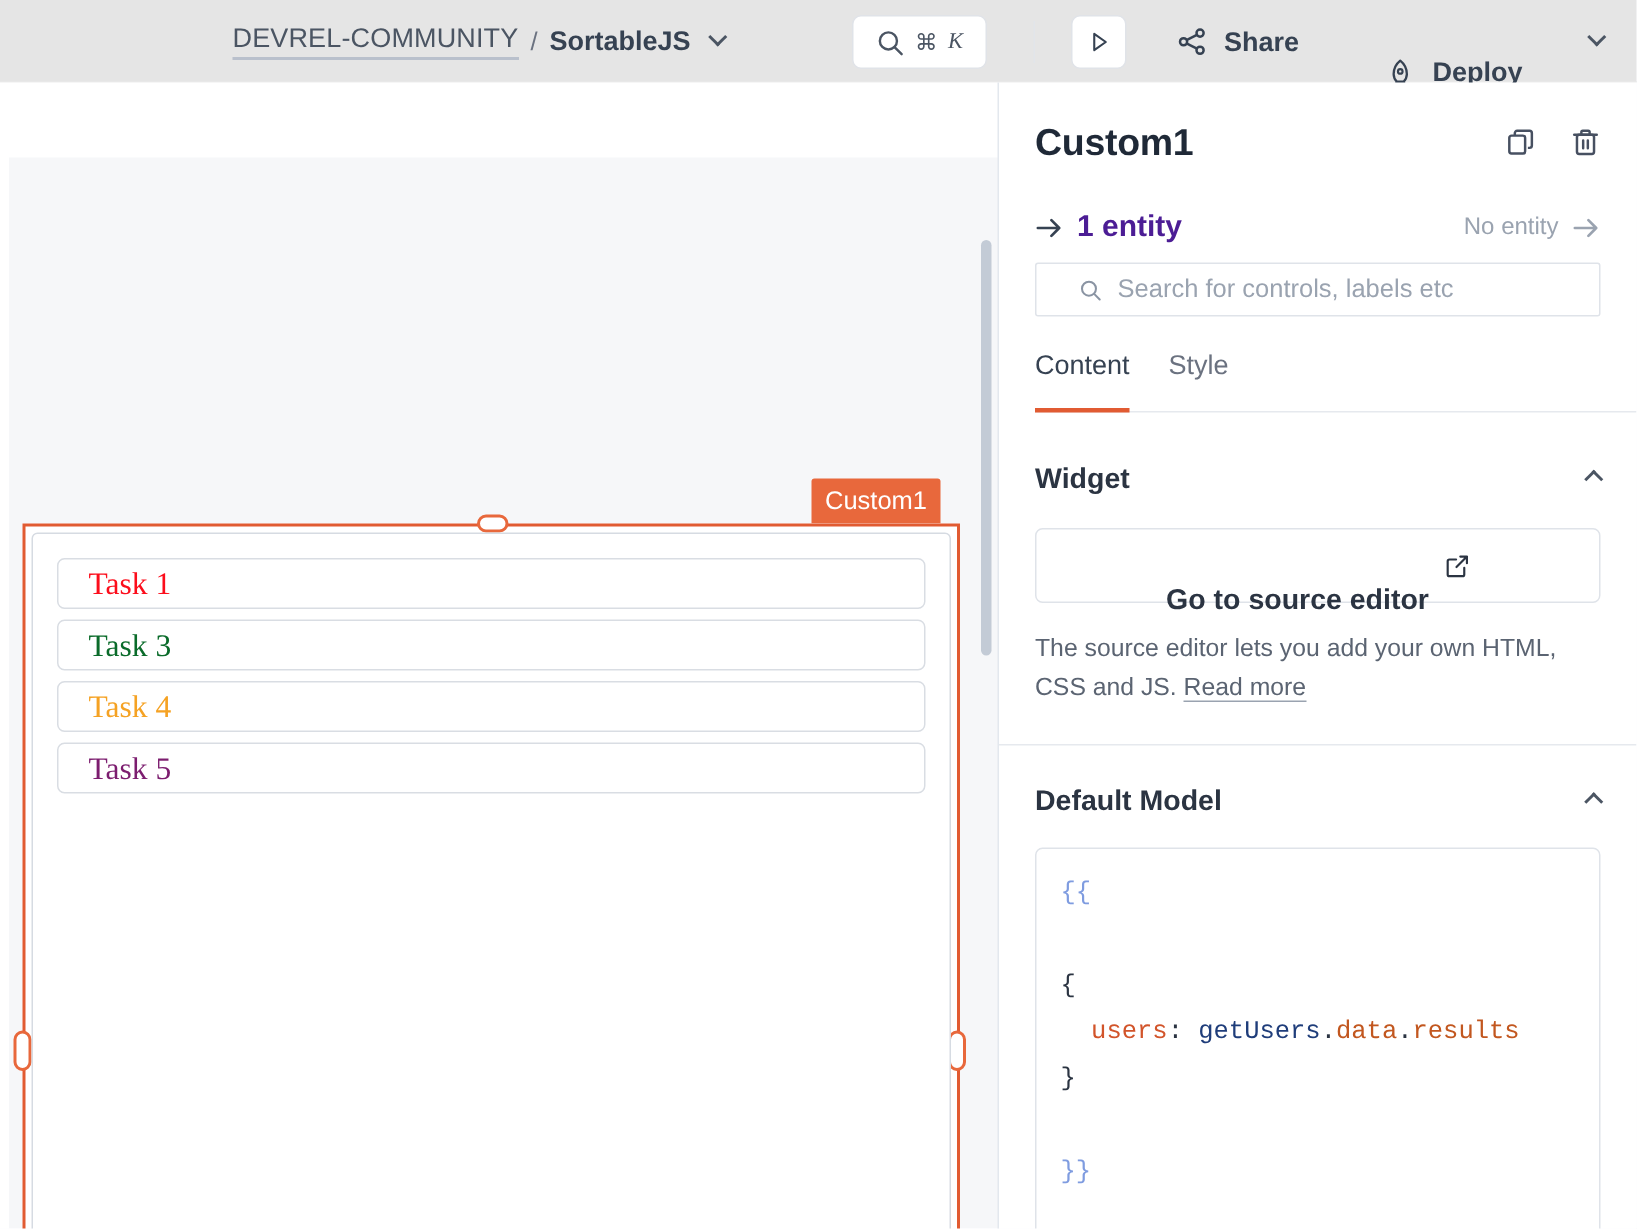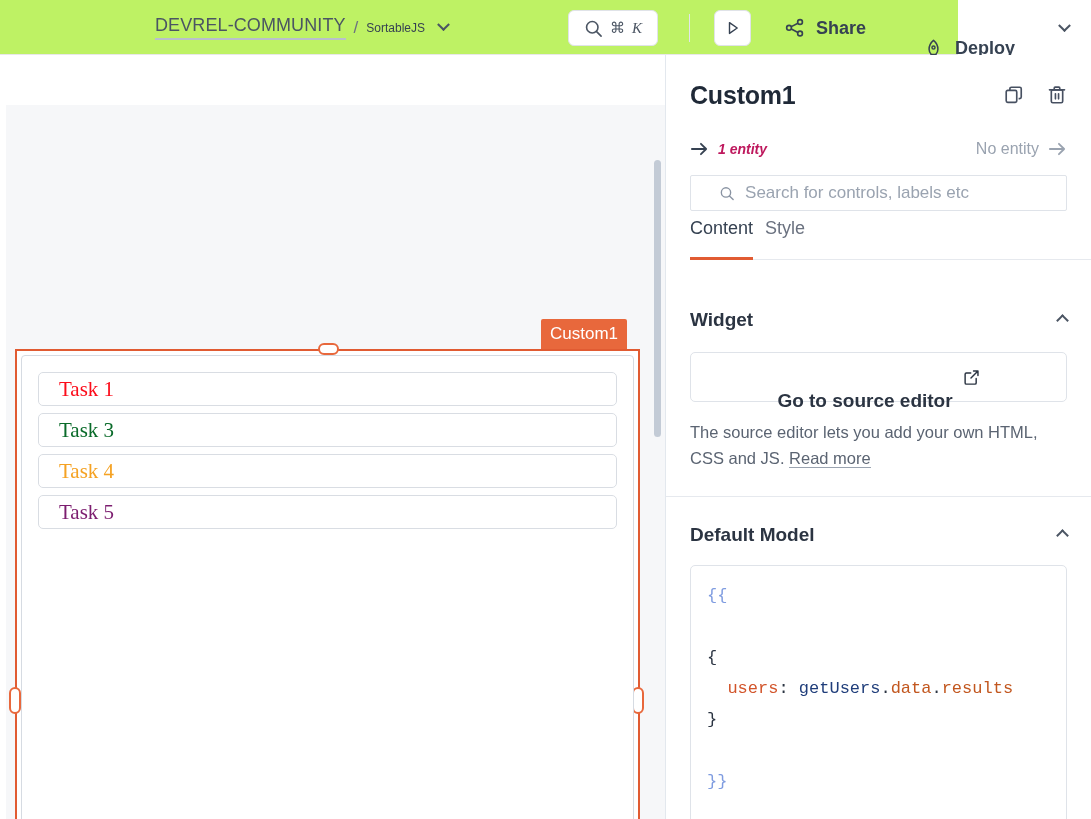--- a/index.html
+++ b/index.html
@@ -6,35 +6,35 @@
   html, body {
     width: 1091px; height: 819px;
     font-family: "Liberation Sans", sans-serif;
     background: #ffffff;
     overflow: hidden;
     -webkit-font-smoothing: antialiased;
   }
 
   
   #topbar {
-    position: absolute; left: 0; top: 0; width: 958px; height: 55px;
-    background: #bef264;
+    position: absolute; left: 0; top: 0; width: 1091px; height: 55px;
+    background: #e5e5e5;
     border-bottom: 1px solid #e8e8e8;
     display: flex; align-items: center;
   }
   #breadcrumb {
     position: absolute; left: 155px; top: 0; height: 55px;
     display: flex; align-items: center; gap: 8px;
   }
   .crumb-org {
     font-size: 18px; color: #4b5563; letter-spacing: .1px;
     border-bottom: 2px solid #b9c0cc; padding-bottom: 2px; cursor: pointer;
   }
   .crumb-sep { font-size: 17px; color: #6b7280; }
-  .crumb-app { font-size: 12px; font-weight: 400; color: #364252; cursor: pointer; }
+  .crumb-app { font-size: 18px; font-weight: 700; color: #364252; cursor: pointer; }
   .chev {
     display: inline-block; width: 9px; height: 9px;
     border-right: 2px solid #4b5563; border-bottom: 2px solid #4b5563;
     transform: rotate(45deg) translate(-2px,-2px);
   }
   .chev-up {
     display: inline-block; width: 9px; height: 9px;
     border-right: 2px solid #4b5563; border-bottom: 2px solid #4b5563;
     transform: rotate(-135deg);
   }
@@ -131,37 +131,37 @@
   }
   #copy-icon { position: absolute; left: 337px; top: 29px; cursor: pointer; }
   #trash-icon { position: absolute; left: 380px; top: 29px; cursor: pointer; }
 
   #entity-row {
     position: absolute; left: 24px; top: 85px; width: 377px;
     display: flex; align-items: center; justify-content: space-between;
   }
   .ent-left { display: flex; align-items: center; gap: 9px; cursor: pointer; }
   .ent-right { display: flex; align-items: center; gap: 9px; cursor: pointer; }
-  .ent-strong { font-size: 14px; font-weight: 700; color: #be185d; font-style: italic; }
+  .ent-strong { font-size: 20px; font-weight: 700; color: #4c1d95; }
   .ent-muted { font-size: 16px; color: #9aa3b0; }
 
   #panel-search {
     position: absolute; left: 24px; top: 120px; width: 377px; height: 36px;
     border: 1px solid #dfe3e9; border-radius: 2px;
     display: flex; align-items: center; gap: 10px; padding: 0 28px; cursor: text;
   }
   #panel-search input {
     border: none; outline: none; font-size: 17px; color: #374151;
     font-family: "Liberation Sans", sans-serif; width: 310px; background: transparent;
   }
   #panel-search input::placeholder { color: #9aa3b0; }
 
   #tabs {
-    position: absolute; left: 24px; top: 163px; width: 401px; height: 42px;
-    display: flex; gap: 12px; border-bottom: 1px solid #e6e9ee;
+    position: absolute; left: 24px; top: 178px; width: 401px; height: 42px;
+    display: flex; gap: 26px; border-bottom: 1px solid #e6e9ee;
   }
   .tab {
     font-size: 18px; color: #6b7280; cursor: pointer; padding-bottom: 13px;
     border-bottom: 3px solid transparent; margin-bottom: -1px;
   }
   .tab.active { color: #364252; border-bottom-color: #e15b32; }
 
   .section { position: absolute; left: 0; width: 425px; }
   .section-head {
     display: flex; align-items: center; justify-content: space-between;

